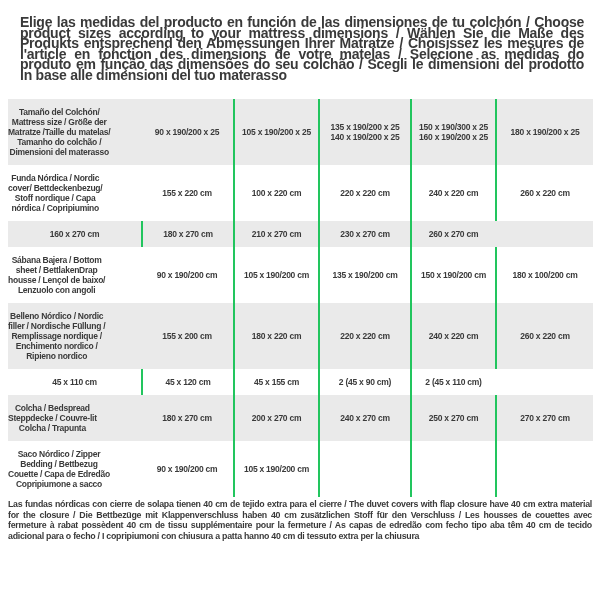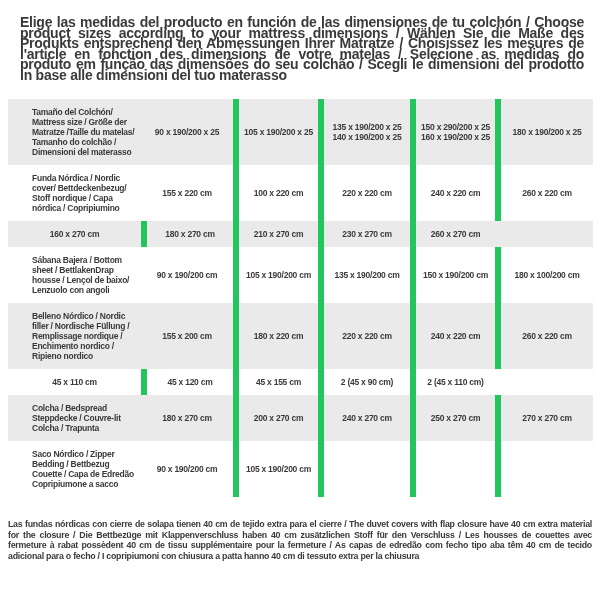--- a/index.html
+++ b/index.html
@@ -36,31 +36,31 @@
     white-space: pre-line;
     font-weight: bold;
     font-size: 8.5px;
     line-height: 10px;
     letter-spacing: -0.25px;
     box-sizing: border-box;
     padding: 8px 2px;
   }
   .cell.label {
     justify-content: flex-start;
-    text-align: left;
-    padding-left: 24px;
+    text-align: center;
+    padding-left: 0;
     padding-right: 6px;
   }
   .cell.value {
     justify-content: center;
     text-align: center;
   }
-  .cell.value + .cell.value { border-left: 6px solid #22c55e; }
+  .cell.value + .cell.value { border-left: 2px solid #22c55e; }
   .footnote {
-    margin: 22px 8px 0 8px;
+    margin: 2px 8px 0 8px;
     width: 584px;
     font-size: 8.8px;
     line-height: 10.5px;
     font-weight: bold;
     letter-spacing: -0.25px;
     text-align: justify;
   }
 </style>
 </head>
 <body>
@@ -71,21 +71,21 @@
       <div class="row shaded">
         <div class="cell label">Tamaño del Colchón/
 Mattress size / Größe der
 Matratze /Taille du matelas/
 Tamanho do colchão /
 Dimensioni del materasso</div>
         <div class="cell value">90 x 190/200 x 25</div>
         <div class="cell value">105 x 190/200 x 25</div>
         <div class="cell value">135 x 190/200 x 25
 140 x 190/200 x 25</div>
-        <div class="cell value">150 x 290/200 x 25
+        <div class="cell value">150 x 190/300 x 25
 160 x 190/200 x 25</div>
         <div class="cell value">180 x 190/200 x 25</div>
       </div>
       <div class="row">
         <div class="cell label">Funda Nórdica / Nordic
 cover/ Bettdeckenbezug/
 Stoff nordique / Capa
 nórdica / Copripiumino</div>
         <div class="cell value">155 x 220 cm</div>
         <div class="cell value">100 x 220 cm</div>

